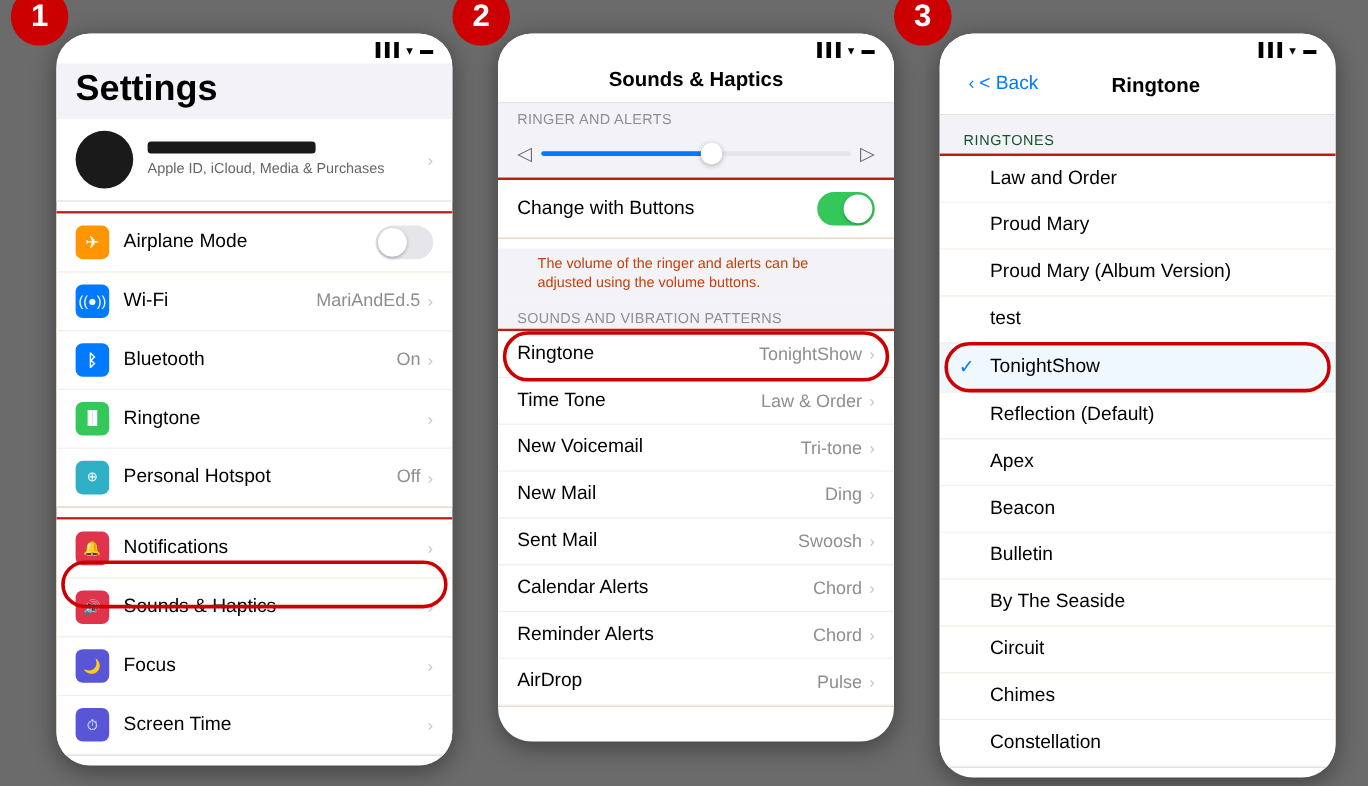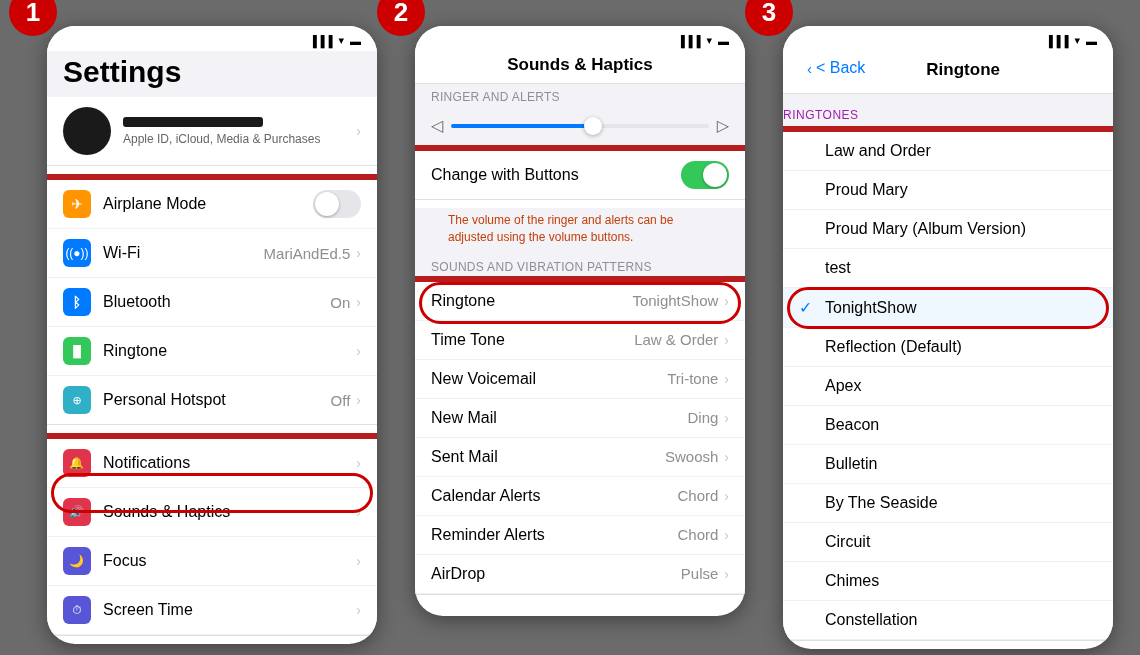--- a/index.html
+++ b/index.html
@@ -84,21 +84,21 @@
       font-size: 12px;
       color: #666;
     }
     .chevron {
       color: #c7c7cc;
       font-size: 14px;
     }
     .section-group {
       background: #fdba74;
       margin: 0 0 8px 0;
-      border-top: 6px solid #b91c1c;
+      border-top: 2px solid #b91c1c;
       border-bottom: 1px solid #e0e0e0;
     }
     .settings-row {
       display: flex;
       align-items: center;
       padding: 10px 16px;
       border-bottom: 1px solid #f0f0f0;
       background: #fff;
       position: relative;
     }
@@ -198,22 +198,22 @@
     .description-text {
       font-size: 12px;
       color: #c2410c;
       padding: 4px 33px 8px;
       line-height: 1.4;
       background: #f2f2f7;
     }
     
     .ringtone-section-header {
       font-size: 12px;
-      color: #a21caf;
-      padding: 14px 0 4px;
+      color: #14532d;
+      padding: 14px 20px 4px;
       background: #f2f2f7;
       text-transform: uppercase;
       letter-spacing: 0.5px;
     }
     .ringtone-row {
       display: flex;
       align-items: center;
       padding: 10px 16px;
       border-bottom: 1px solid #f0f0f0;
       background: #fff;

